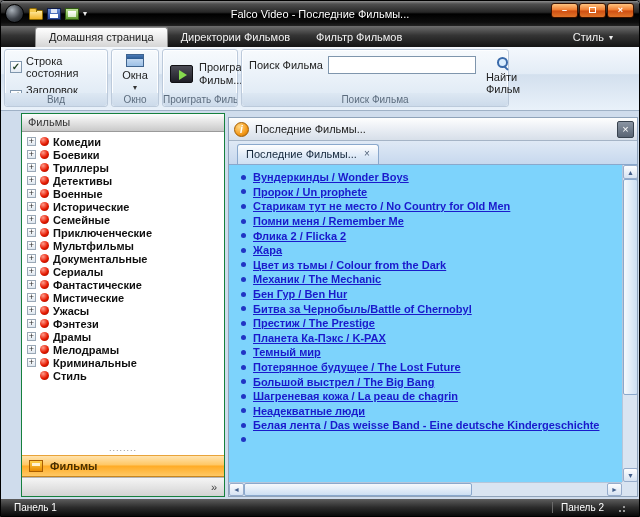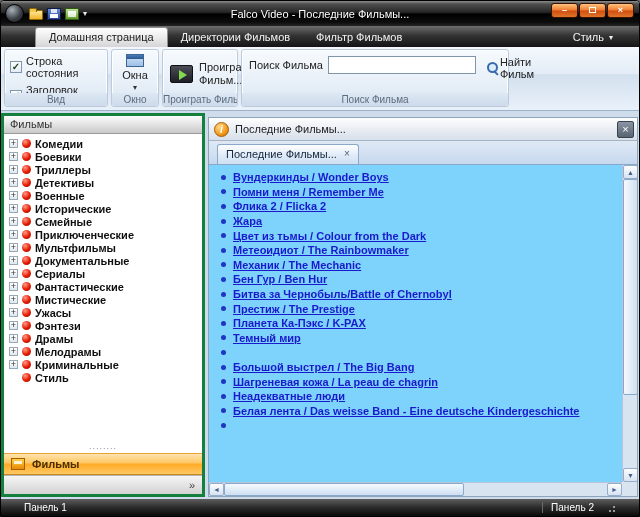--- a/index.html
+++ b/index.html
@@ -72,34 +72,34 @@
   .play-icon { width:23px; height:18px; flex:none; background:linear-gradient(#4c4c56,#1e1e26);
     border:1px solid #101014; border-radius:2px; position:relative; }
   .play-icon::before { content:""; position:absolute; left:8px; top:4px;
     border-left:8px solid #85d94e; border-top:5px solid transparent; border-bottom:5px solid transparent; }
   .btn-text2 { font-size:11px; color:#222; line-height:13px; white-space:nowrap; }
 
   .search-body { display:flex; align-items:flex-start; padding-top:4px; }
   .search-label { font-size:11px; color:#222; margin:3px 5px 0 3px; white-space:nowrap; }
   .search-input { width:148px; height:18px; border:1px solid #7f96ad; background:#fff; font-size:11px;
     padding:0 3px; font-family:"Liberation Sans",sans-serif; }
-  .find-btn { display:flex; align-items:center; font-size:11px; line-height:12px;
+  .find-btn { display:flex; flex-direction:column; align-items:center; font-size:11px; line-height:12px;
     color:#222; margin-left:10px; cursor:default; }
   .magnifier-icon { width:14px; height:14px; position:relative; margin-bottom:1px; }
   .magnifier-icon::before { content:""; position:absolute; left:1px; top:1px; width:7px; height:7px;
     border:2px solid #3a6aaa; border-radius:50%; background:#d9edff; }
   .magnifier-icon::after { content:""; position:absolute; right:1px; bottom:1px; width:6px; height:2px;
     background:#3a6aaa; transform:rotate(45deg); border-radius:1px; }
 
   
   .main { position:absolute; top:110px; left:0; right:0; bottom:17px; background:#cfdcec;
     display:flex; padding:2px 1px 2px 0; }
 
   .sidebar { width:204px; flex:none; display:flex; flex-direction:column;
-    border:3px solid #15803d; background:#fff; }
+    border:1px solid #15803d; background:#fff;margin-left:20px; }
   .sidebar-header { height:18px; flex:none; background:linear-gradient(#fdfdfd,#dedede 60%,#c9c9c9);
     border-bottom:1px solid #9a9a9a; font-size:11px; color:#333; padding:2px 6px; }
   .genre-list { flex:1; background:#fff; overflow:hidden; padding-top:3px; }
   .genre-row { display:flex; align-items:center; height:13px; padding-left:5px; gap:4px; cursor:default; }
   .expander { width:9px; height:9px; flex:none; border:1px solid #9aa8b6; background:linear-gradient(#fff,#dfe7ef);
     font-size:9px; line-height:7px; text-align:center; color:#333; }
   .red-dot { width:9px; height:9px; flex:none; border-radius:50%;
     background:radial-gradient(circle at 35% 30%, #ff9a8a, #e51900 55%, #860b00); }
   .genre-label { font-size:11px; font-weight:bold; color:#101010; white-space:nowrap;text-align:right; }
   .grip-dots { height:9px; flex:none; text-align:center; color:#8f8f8f; font-size:9px; line-height:5px;
@@ -152,21 +152,21 @@
   .hscroll { position:absolute; left:0; right:15px; bottom:0; height:14px; background:#d9e4f1; border-top:1px solid #b6c6da; }
   .hscroll .left  { left:0; top:0; width:15px; height:13px; font-size:7px; line-height:12px; }
   .hscroll .right { right:0; top:0; width:15px; height:13px; font-size:7px; line-height:12px; }
   .hscroll .thumb { position:absolute; left:15px; top:0; width:58%; height:13px;
     background:linear-gradient(to bottom,#f6f9fc,#cddff2); border:1px solid #8aa8cc; border-radius:2px; cursor:default; }
   .scroll-corner { position:absolute; right:0; bottom:0; width:15px; height:14px; background:#d9e4f1; }
 
   
   .statusbar { position:absolute; left:0; bottom:0; width:100%; height:17px;
     background:linear-gradient(#5d5d5d,#2b2b2b 50%,#0a0a0a); color:#fff; font-size:10px;
-    display:flex; align-items:center; padding:0 23px; }
+    display:flex; align-items:center; padding:0 13px; }
   .status-right { margin-left:auto; padding:0 10px 0 8px; border-left:1px solid #6a6a6a; }
   .resize-grip { width:10px; height:10px; margin-left:2px;
     background:
       radial-gradient(circle at 8px 8px,#9a9a9a 1px,transparent 1.4px),
       radial-gradient(circle at 8px 4px,#9a9a9a 1px,transparent 1.4px),
       radial-gradient(circle at 4px 8px,#9a9a9a 1px,transparent 1.4px); }
 </style>
 </head>
 <body>
 
@@ -383,40 +383,44 @@
         </div>
       </div>
       <div class="doc-area">
         <div class="movie-list">
             <div class="movie-row">
     <span class="blue-dot"></span>
     <a class="movie-link">Вундеркинды / Wonder Boys</a>
   </div>
             <div class="movie-row">
     <span class="blue-dot"></span>
+    <a class="movie-link">Пророк / Un prophete</a>
+  </div>
+            <div class="movie-row">
+    <span class="blue-dot"></span>
+    <a class="movie-link">Старикам тут не место / No Country for Old Men</a>
+  </div>
+            <div class="movie-row">
+    <span class="blue-dot"></span>
     <a class="movie-link">Помни меня / Remember Me</a>
   </div>
             <div class="movie-row">
     <span class="blue-dot"></span>
     <a class="movie-link">Флика 2 / Flicka 2</a>
   </div>
             <div class="movie-row">
     <span class="blue-dot"></span>
     <a class="movie-link">Жара</a>
   </div>
             <div class="movie-row">
     <span class="blue-dot"></span>
     <a class="movie-link">Цвет из тьмы / Colour from the Dark</a>
   </div>
             <div class="movie-row">
     <span class="blue-dot"></span>
-    <a class="movie-link">Метеоидиот / The Rainbowmaker</a>
-  </div>
-            <div class="movie-row">
-    <span class="blue-dot"></span>
     <a class="movie-link">Механик / The Mechanic</a>
   </div>
             <div class="movie-row">
     <span class="blue-dot"></span>
     <a class="movie-link">Бен Гур / Ben Hur</a>
   </div>
             <div class="movie-row">
     <span class="blue-dot"></span>
     <a class="movie-link">Битва за Чернобыль/Battle of Chernobyl</a>
   </div>
@@ -427,20 +431,21 @@
             <div class="movie-row">
     <span class="blue-dot"></span>
     <a class="movie-link">Планета Ка-Пэкс / K-PAX</a>
   </div>
             <div class="movie-row">
     <span class="blue-dot"></span>
     <a class="movie-link">Темный мир</a>
   </div>
             <div class="movie-row">
     <span class="blue-dot"></span>
+    <a class="movie-link">Потерянное будущее / The Lost Future</a>
   </div>
             <div class="movie-row">
     <span class="blue-dot"></span>
     <a class="movie-link">Большой выстрел / The Big Bang</a>
   </div>
             <div class="movie-row">
     <span class="blue-dot"></span>
     <a class="movie-link">Шагреневая кожа / La peau de chagrin</a>
   </div>
             <div class="movie-row">

